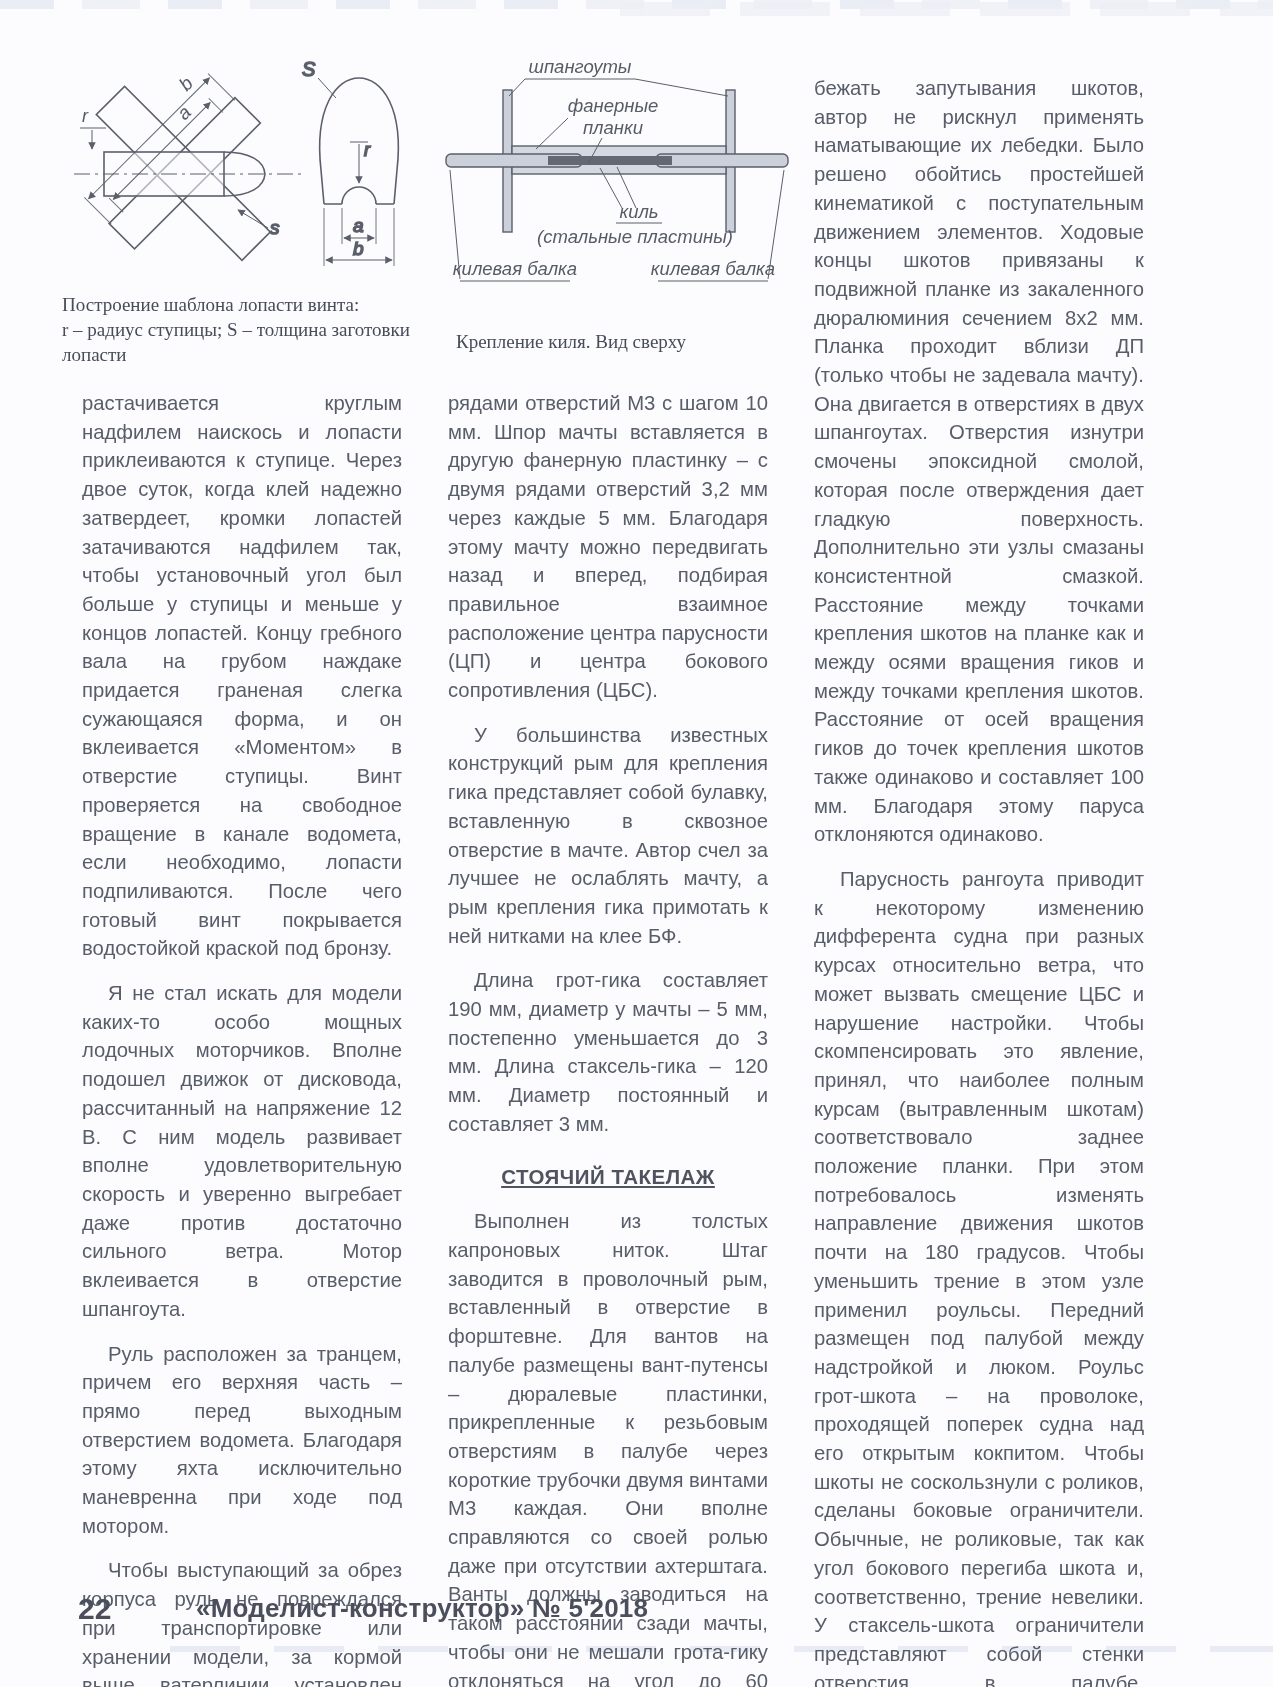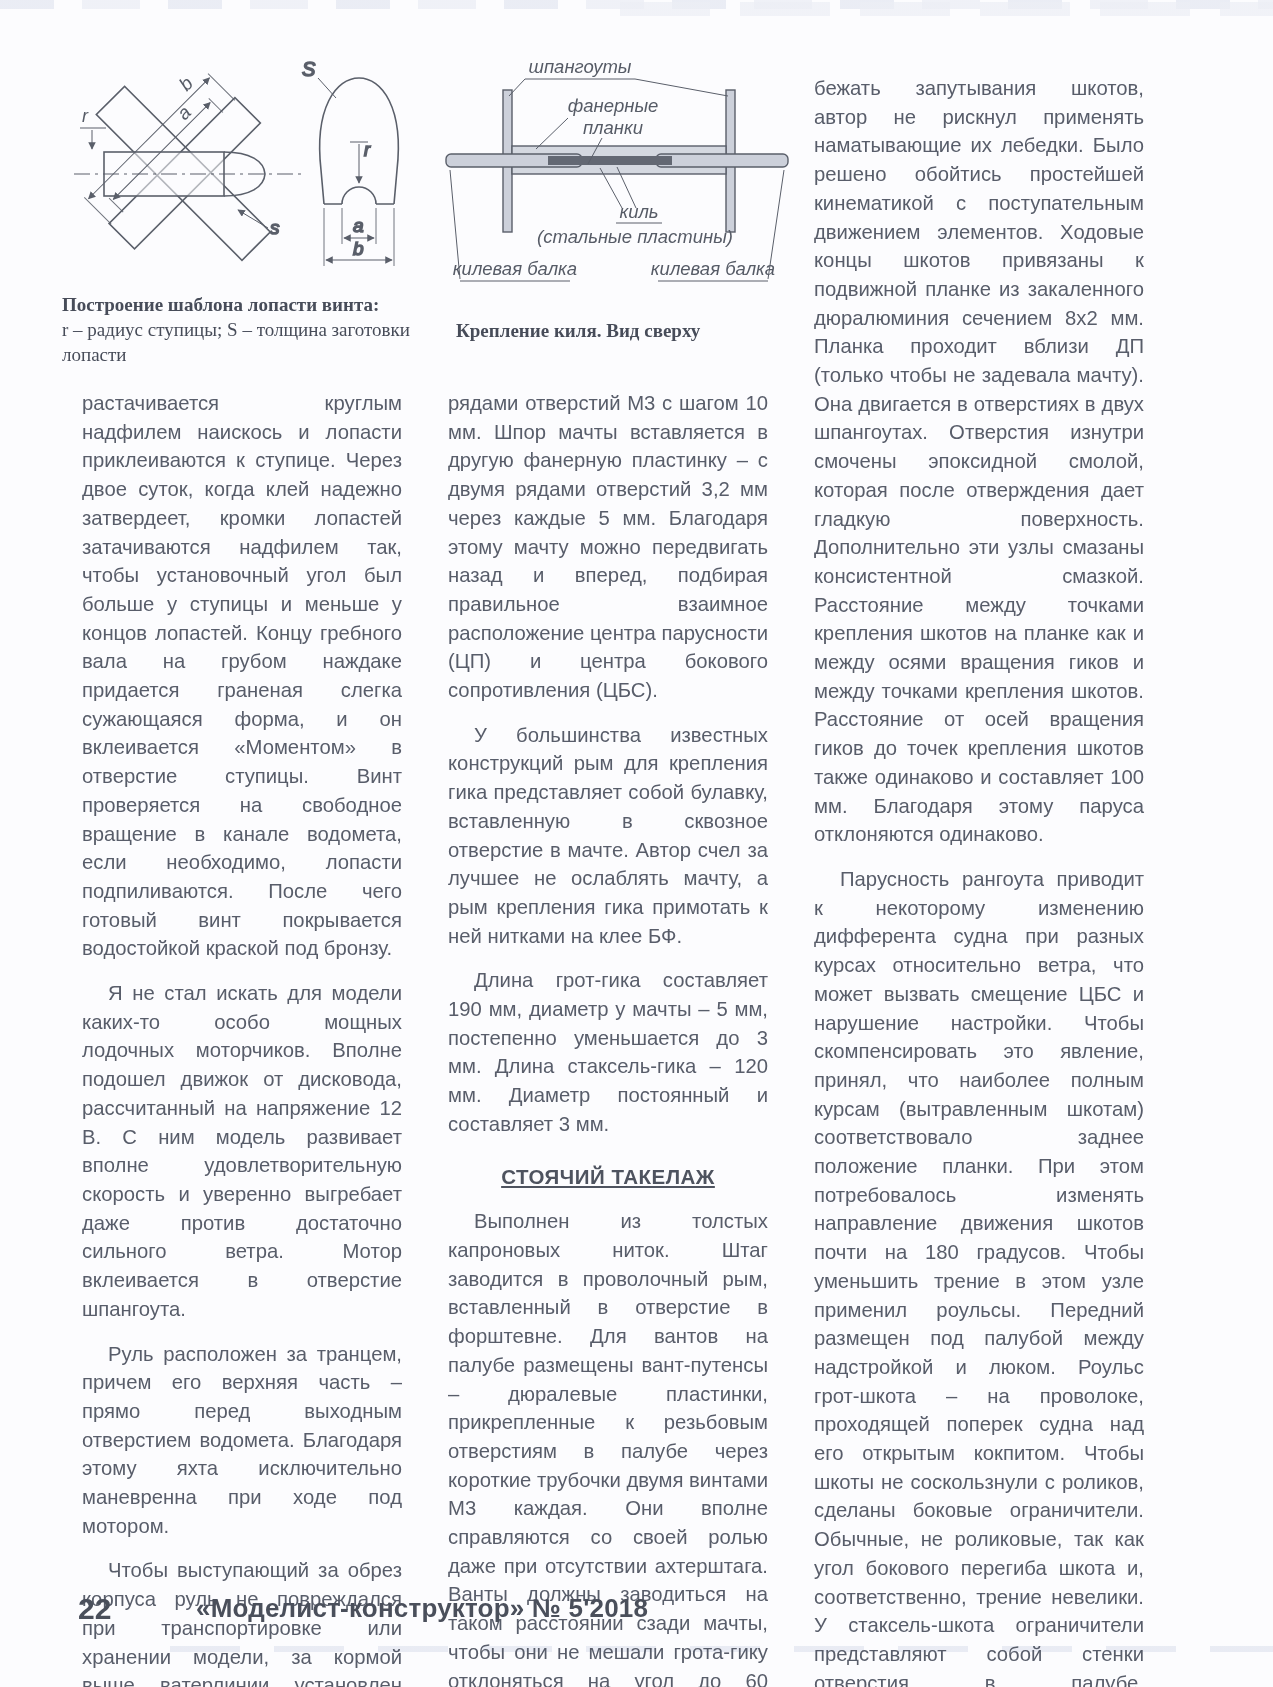--- a/index.html
+++ b/index.html
@@ -17,22 +17,22 @@
     background:repeating-linear-gradient(90deg,#eceef5 0 90px,transparent 90px 120px);opacity:.7;}
   .artifact-bottom{top:1646px;left:170px;width:1103px;height:6px;
     background:repeating-linear-gradient(90deg,#e4e7f1 0 70px,transparent 70px 104px);opacity:.8;}
 
   .fig{position:absolute;margin:0;}
   .fig svg{display:block;}
   .fig1{left:62px;top:52px;width:358px;}
   .fig2{left:430px;top:46px;width:362px;}
   figcaption{font-family:"Liberation Serif", serif;color:#474c59;font-size:19px;line-height:1.32;}
   .fig1 figcaption{margin-top:8px;}
-  .fig2 figcaption{margin-top:14px;padding-left:26px;}
-  .cap-bold{font-weight:bold;display:block;}
+  .fig2 figcaption{margin-top:25px;padding-left:26px;}
+  .cap-bold{font-weight:normal;display:block;}
   .cap-rest{display:block;}
 
   .col{position:absolute;width:352px;top:373px;font-size:20.3px;line-height:28.7px;}
   .col1{left:66px;}
   .col2{left:432px;}
   .col3{left:798px;top:58px;width:362px;}
   .para{margin:16px;text-align:justify;overflow-wrap:break-word;hyphens:auto;}
   .para.ind{text-indent:26px;}
   .para.cont{text-align-last:justify;}
   .sec-h{margin:24px 0 14px;text-align:center;font-size:20.5px;font-weight:bold;

